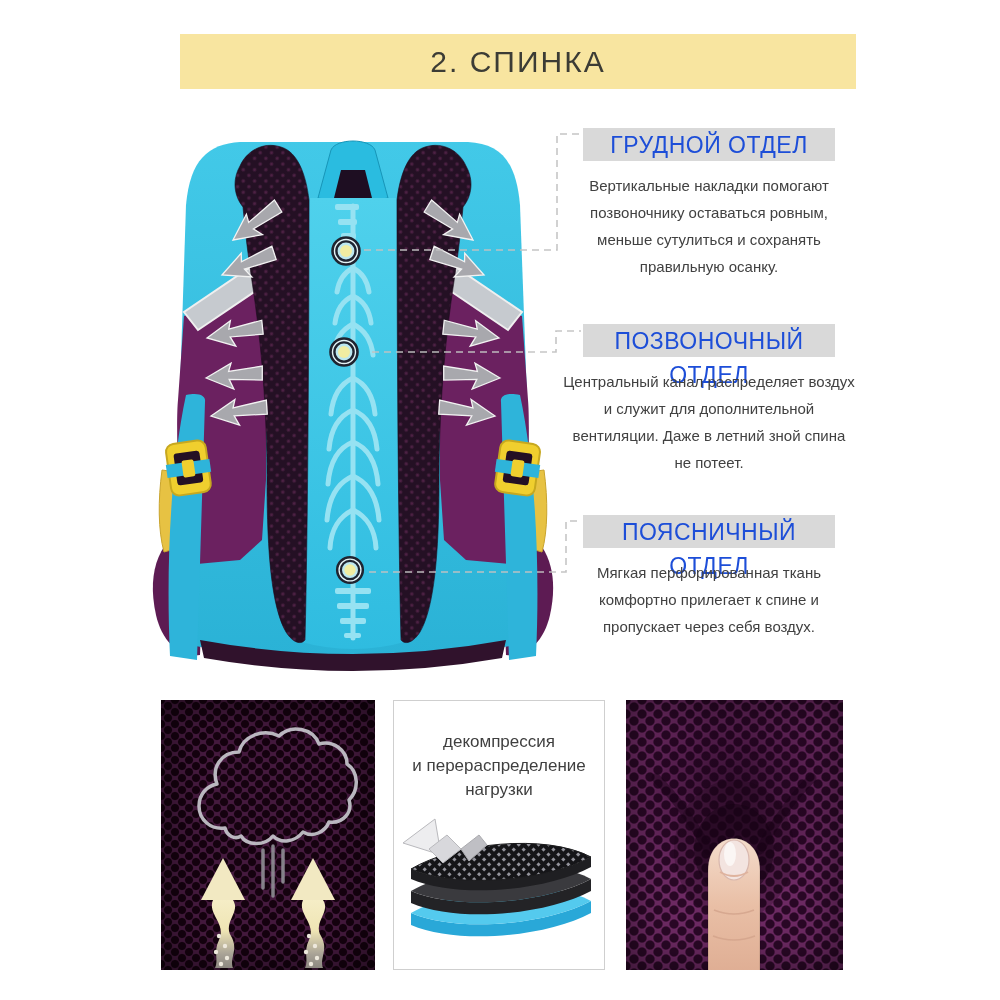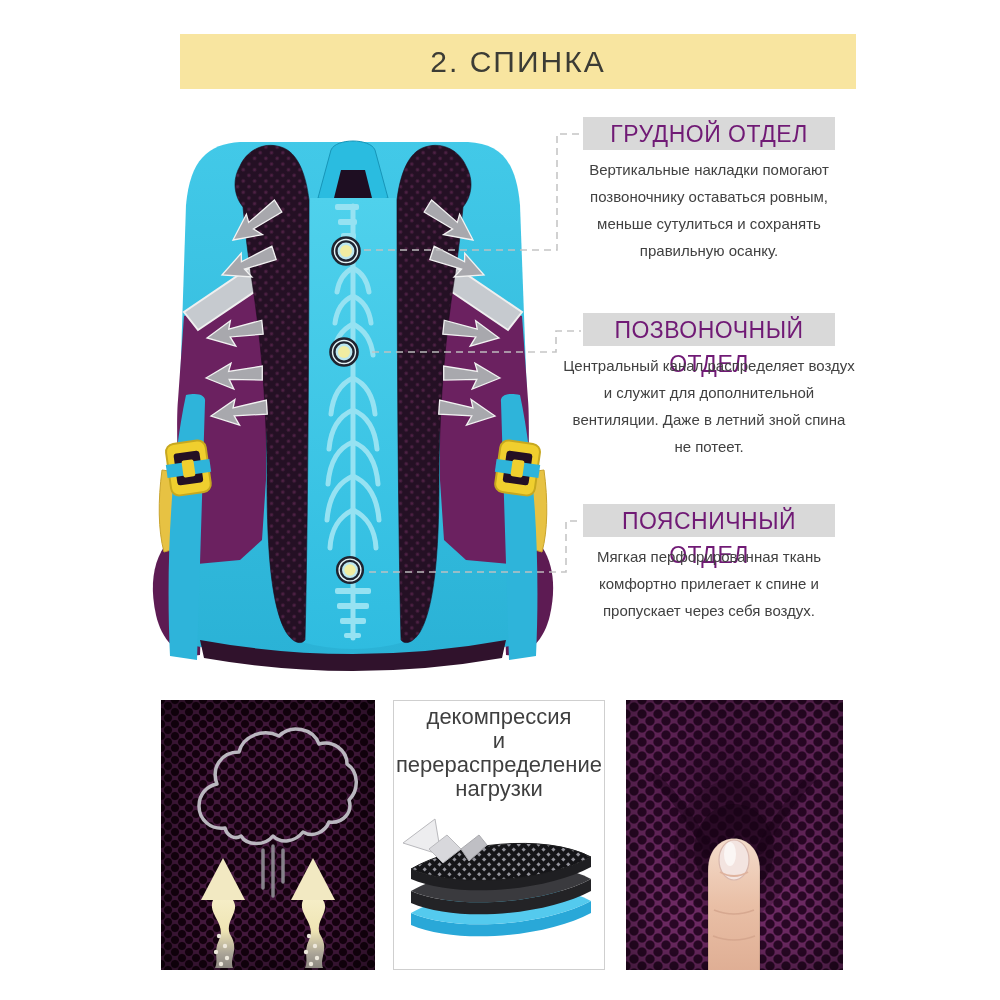--- a/index.html
+++ b/index.html
@@ -4,34 +4,34 @@
 <style>
   html,body{margin:0;padding:0;background:#ffffff;}
   #page{position:relative;width:1000px;height:1000px;background:#ffffff;overflow:hidden;
         font-family:"Liberation Sans","DejaVu Sans",sans-serif;}
   
   .banner{position:absolute;left:180px;top:34px;width:676px;height:55px;background:#F8E5A0;
           display:flex;align-items:center;justify-content:center;}
   .banner span{font-size:30px;color:#3C3C35;letter-spacing:2px;}
   
   .callout{position:absolute;left:558px;width:302px;text-align:center;}
-  .callout-header{width:252px;height:33px;margin:0 auto;background:#D9D9D9;color:#701a75;
+  .callout-header{width:252px;height:33px;margin:11px auto;background:#D9D9D9;color:#1d4ed8;
                   font-size:23px;line-height:34px;letter-spacing:.5px;}
   .callout-body{width:292px;margin:6px auto 0;font-size:15px;line-height:27px;color:#414141;}
   
   #gfx{position:absolute;left:0;top:0;width:1000px;height:1000px;}
   
   .panel{position:absolute;top:700px;height:270px;}
   .mesh-dark{left:161px;width:214px;background-color:#451a3e;
     background-image:radial-gradient(circle,#15020f 3.5px,rgba(0,0,0,0) 4.6px),
                      radial-gradient(circle,#15020f 3.5px,rgba(0,0,0,0) 4.6px);
     background-size:14px 12px;background-position:0 0,7px 6px;
     box-shadow:inset 0 0 45px rgba(0,0,0,.6);}
   .decomp{left:393px;width:212px;background:#ffffff;border:1px solid #CFCFCF;box-sizing:border-box;}
-  .decomp-caption{margin-top:4px;text-align:center;font-size:22px;line-height:24px;color:#3F3F3F;}
+  .decomp-caption{margin-top:29px;text-align:center;font-size:17px;line-height:24px;color:#3F3F3F;}
   .mesh-bright{left:626px;width:217px;background-color:#6d2a63;
     background-image:radial-gradient(circle at 50% 32%,rgba(26,2,24,.65),rgba(26,2,24,0) 52%),
                      radial-gradient(circle,#2a0826 4px,rgba(0,0,0,0) 5.2px),
                      radial-gradient(circle,#2a0826 4px,rgba(0,0,0,0) 5.2px);
     background-size:100% 100%,16px 14px,16px 14px;background-position:0 0,0 0,8px 7px;
     background-repeat:no-repeat,repeat,repeat;
     box-shadow:inset 0 0 45px rgba(0,0,0,.55);}
   .panel svg{position:absolute;left:0;top:0;}
   .decomp svg{top:auto;bottom:4px;left:1px;}
 </style>

